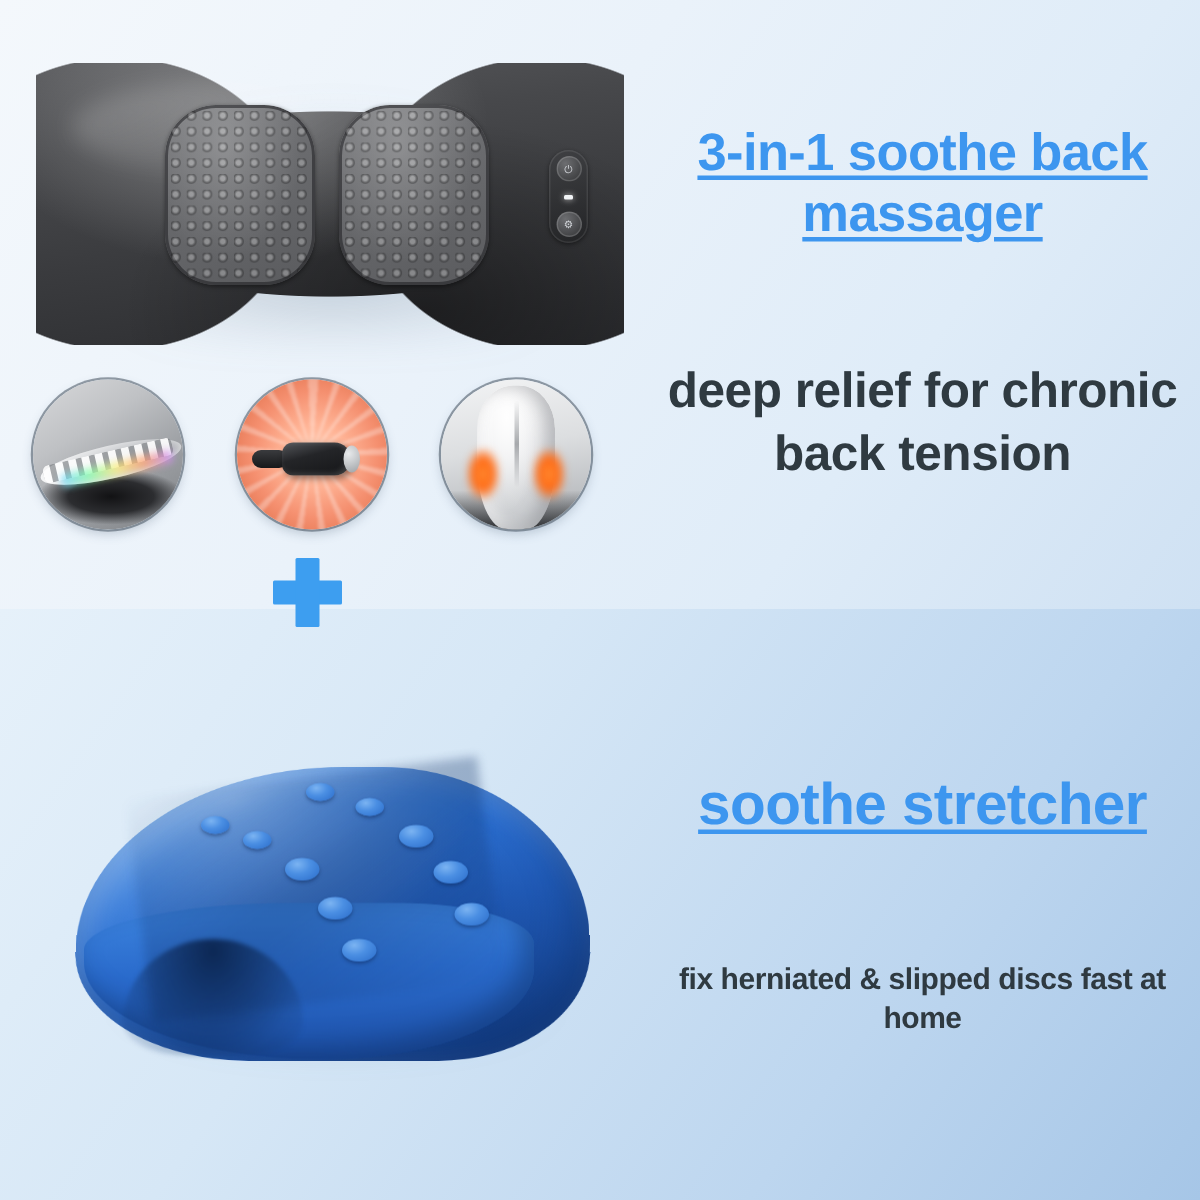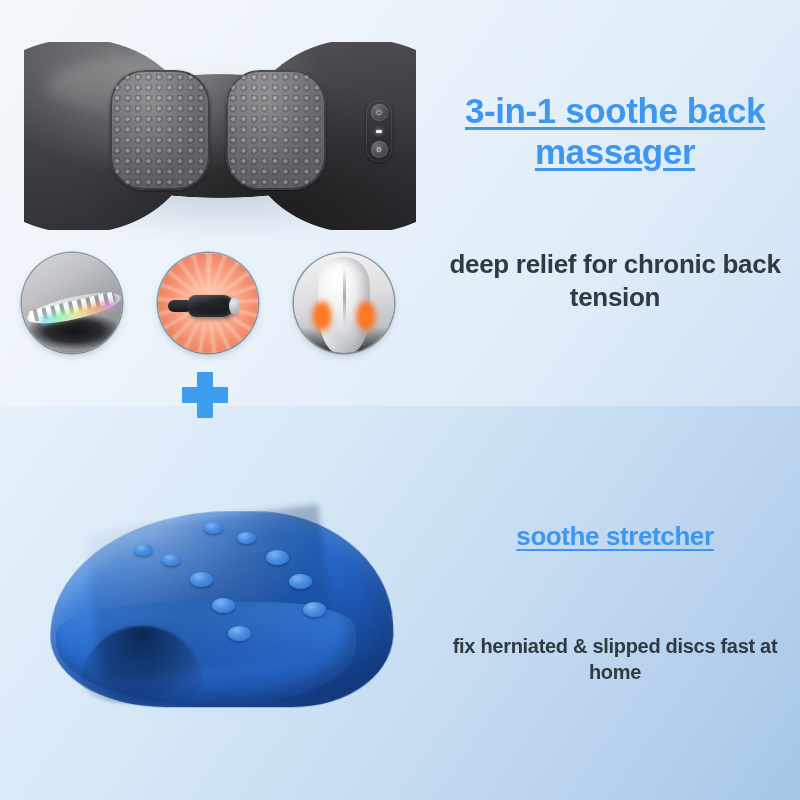--- a/index.html
+++ b/index.html
@@ -54,26 +54,26 @@
     font-weight:700;
     font-size:35px;
     line-height:1.17;
     text-align:center;
     letter-spacing:-0.4px;
     text-decoration:underline;
     text-decoration-thickness:2.5px;
     text-underline-offset:4px;
   }
   .headline-top { margin-bottom:30px; }
-  .headline-bottom { font-size:26px; margin-bottom:36px;text-decoration:underline; }
+  .headline-bottom { font-size:39px; margin-bottom:36px;text-decoration:underline; }
 
   .subline {
     color:#2f3a41;
     font-weight:700;
-    font-size:26px;
+    font-size:33px;
     line-height:1.30;
     text-align:center;
     letter-spacing:-0.3px;
   }
   .subline-bottom { font-size:20px; }
 
   
   .massager-wrap {
     position:absolute;
     left:24px; top:42px;

